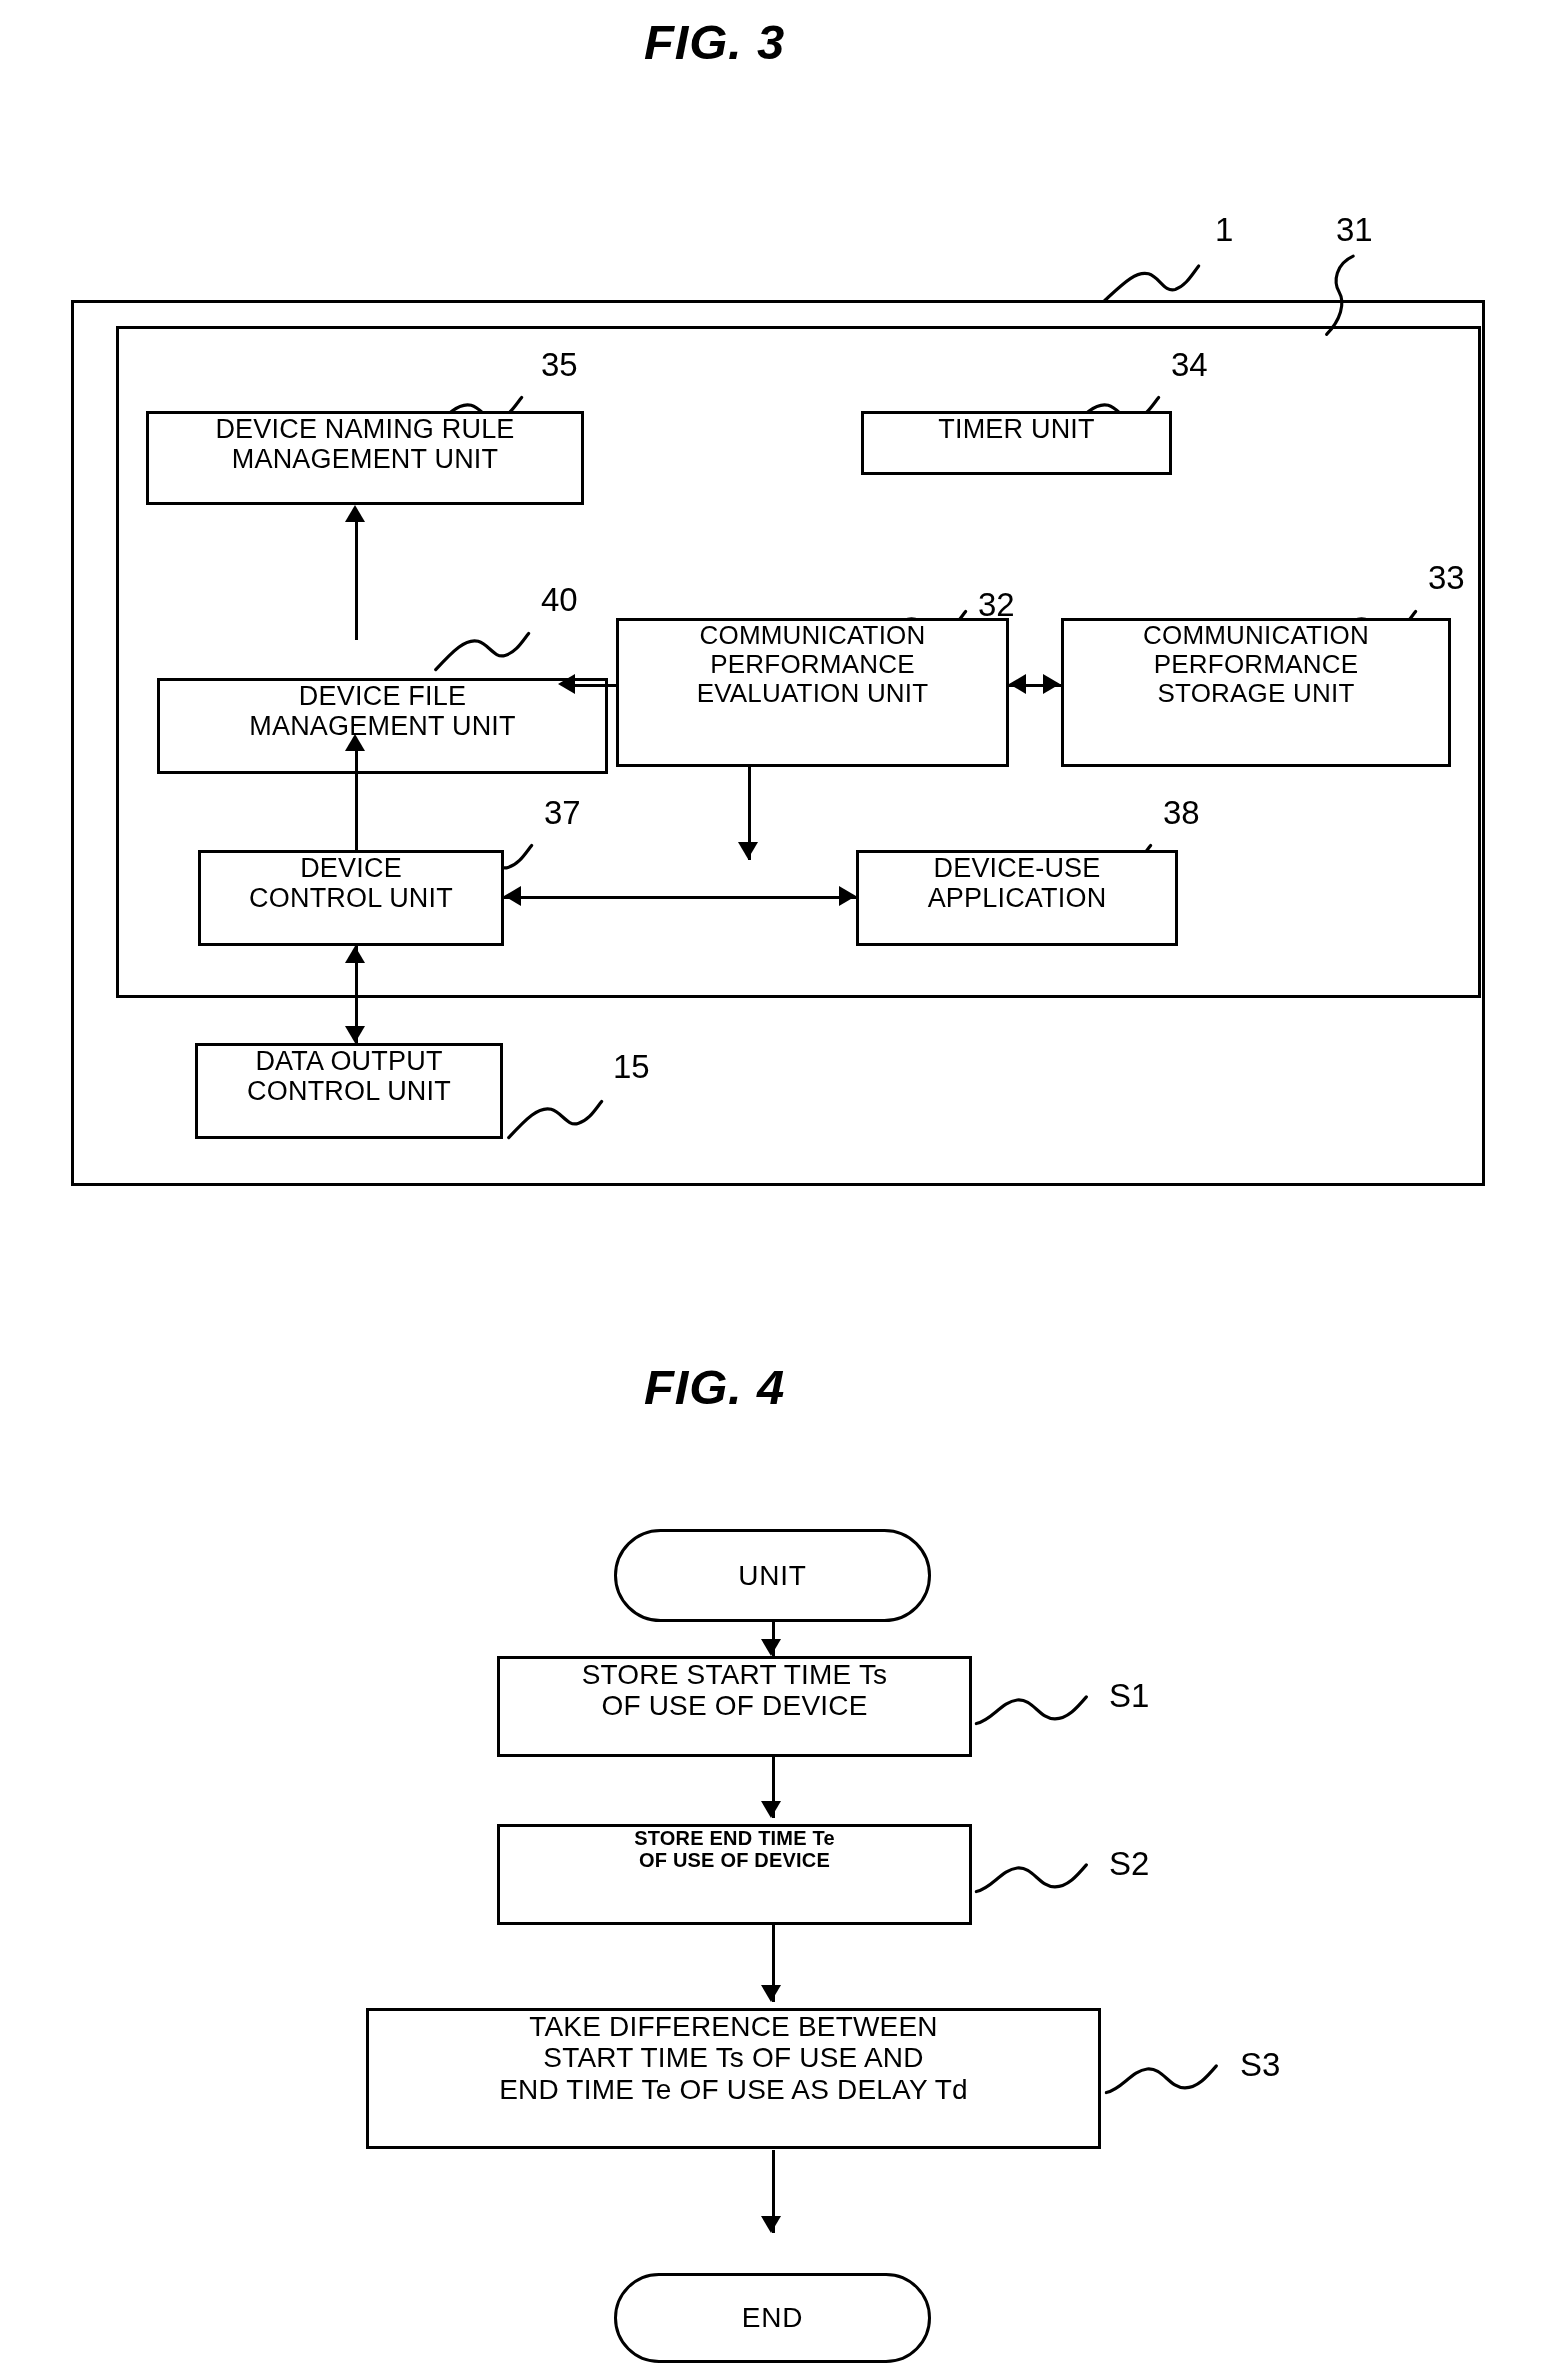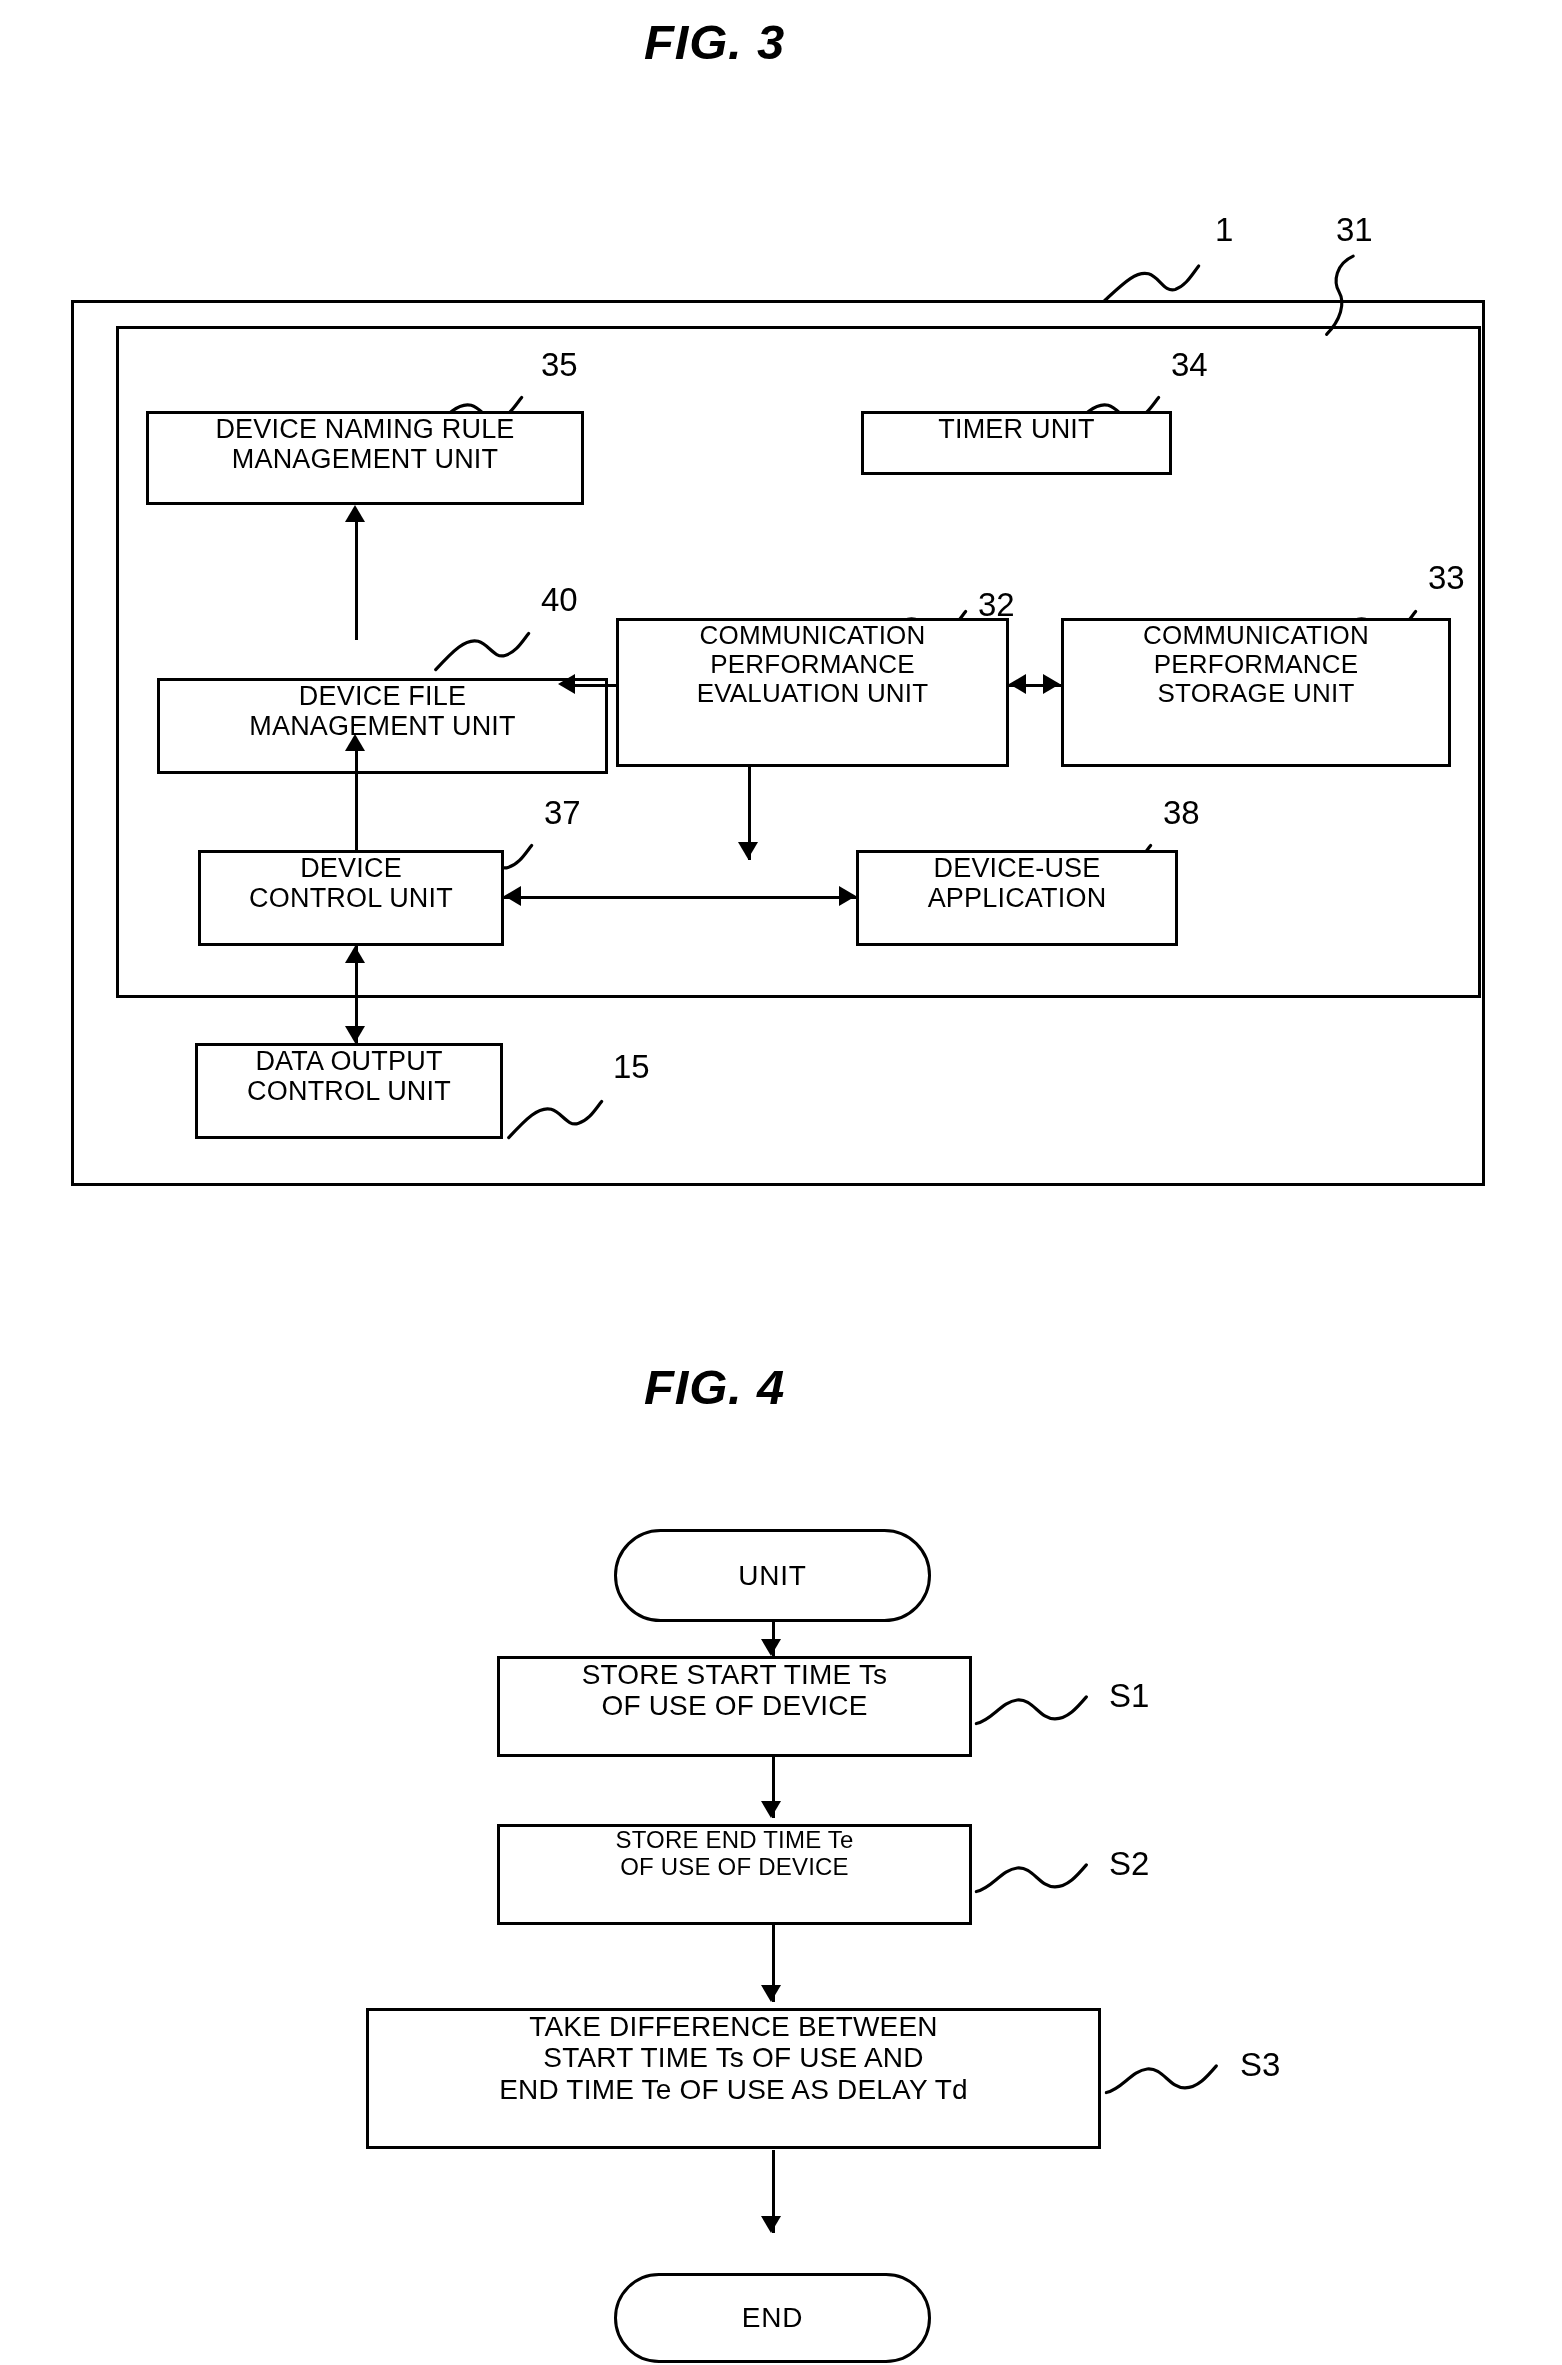--- a/index.html
+++ b/index.html
@@ -246,21 +246,21 @@
 OF USE OF DEVICE</span>
 </div>
 <svg class="leader" style="left:973px; top:1689px;" width="134" height="55" viewBox="0 0 170 70">
   <path d="M4 44 C 24 40, 36 16, 56 14 C 76 12, 84 38, 104 38 C 120 38, 132 24, 144 10"></path>
 </svg>
 <div class="ref" style="left:1109px; top:1677px;">S1</div>
 
 <div class="ln v" style="left:772px; top:1757px; height:61px;"></div>
 <div class="arw down" style="left:761px; top:1801px;"></div>
 
-<div class="box" style="left:497px; top:1824px; width:475px; height:101px; font-size:24px;">
+<div class="box" style="left:497px; top:1824px; width:475px; height:101px; font-size:20px;font-weight:bold;">
   <span class="txt">STORE END TIME Te
 OF USE OF DEVICE</span>
 </div>
 <svg class="leader" style="left:973px; top:1857px;" width="134" height="55" viewBox="0 0 170 70">
   <path d="M4 44 C 24 40, 36 16, 56 14 C 76 12, 84 38, 104 38 C 120 38, 132 24, 144 10"></path>
 </svg>
 <div class="ref" style="left:1109px; top:1845px;">S2</div>
 
 <div class="ln v" style="left:772px; top:1925px; height:77px;"></div>
 <div class="arw down" style="left:761px; top:1985px;"></div>

